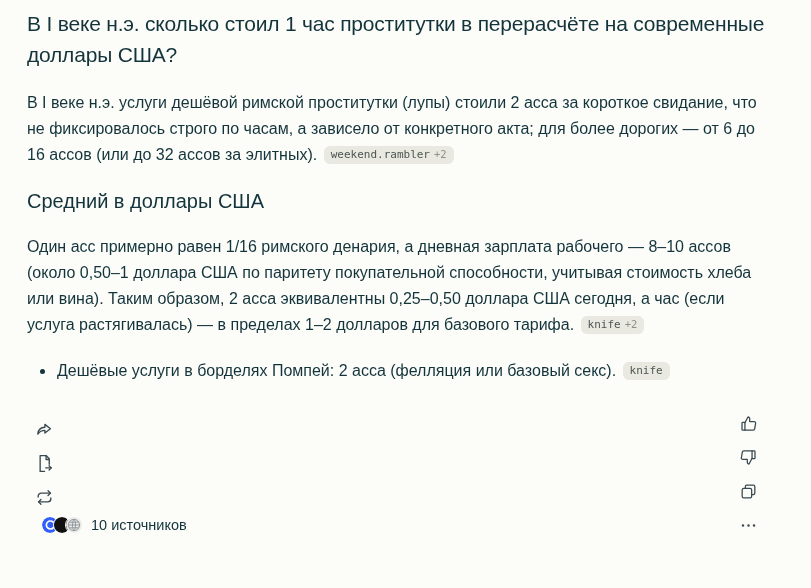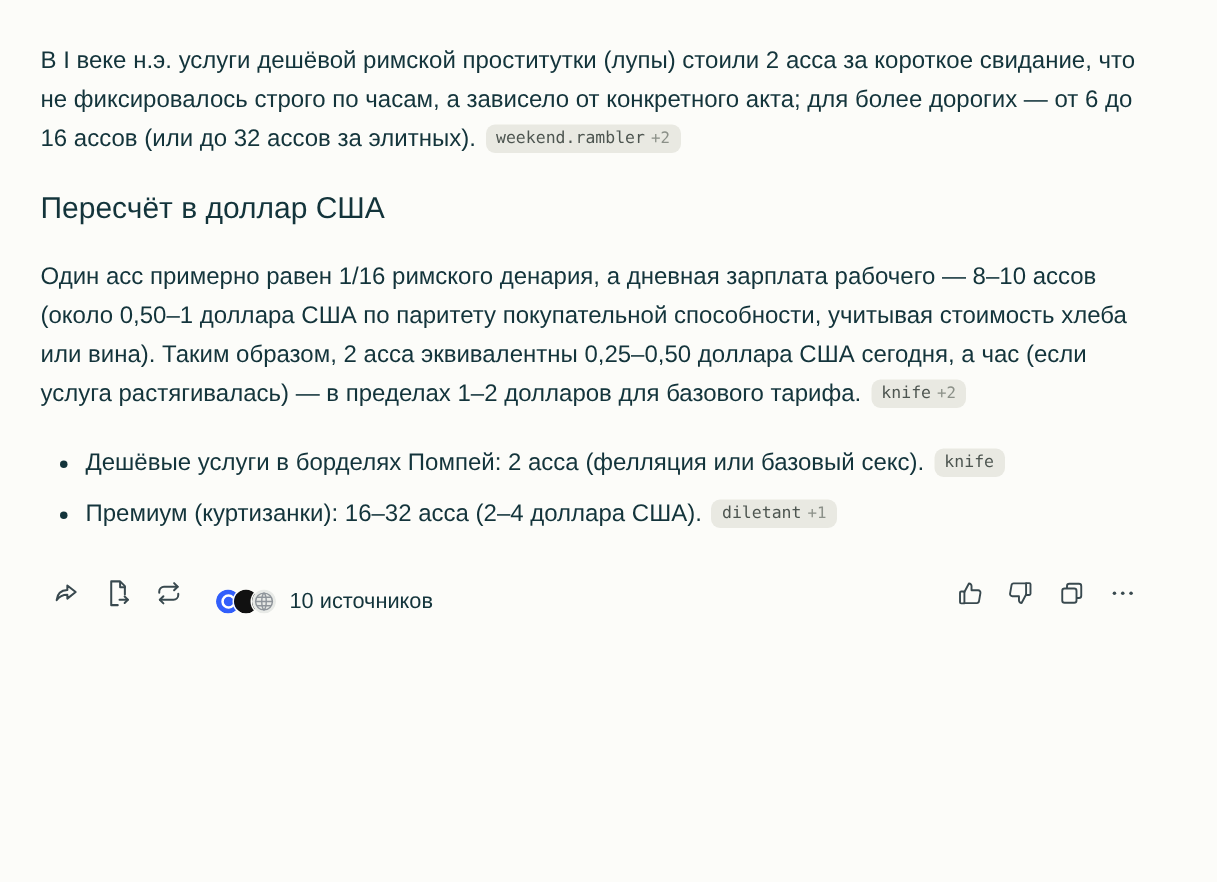--- a/index.html
+++ b/index.html
@@ -41,21 +41,21 @@
     font-size: 11px; line-height: 13px; color: #4d5550;
     vertical-align: 2px; cursor: pointer; white-space: nowrap;
   }
   .cite .cite-extra { color: #8b9088; font-size: 10.5px; }
   .cite .cite-extra:not(:empty) { margin-left: 4px; }
 
   .toolbar {
     margin-top: 22px; display: flex; align-items: center;
     justify-content: space-between;
   }
-  .tb-group { display: flex; align-items: flex-end; }
+  .tb-group { display: flex; align-items: flex-start; flex-direction: column; }
   .tb-btn {
     width: 34px; height: 34px; border: none; background: transparent;
     display: flex; align-items: center; justify-content: center;
     color: #39494f; cursor: pointer; padding: 0; border-radius: 8px;
   }
   .tb-btn svg { width: 19px; height: 19px; }
   .sources-chip {
     display: flex; align-items: center; margin-left: 10px;
     cursor: pointer; border: none; background: transparent; padding: 2px 4px;
     border-radius: 8px;
@@ -69,35 +69,34 @@
   .sources-label {
     margin-left: 8px; font-size: 14.5px; font-weight: 500; color: #13343b;
     font-family: "Liberation Sans", sans-serif;
   }
 </style>
 </head>
 <body>
 
 <div class="page">
 
+  <h1 class="q-title">В I веке н.э. сколько стоил 1 час проститутки в перерасчёте на современные доллары США?</h1>
 
   <p class="body-p"><span>В I веке н.э. услуги дешёвой римской проститутки (лупы) стоили 2 асса за короткое свидание, что не фиксировалось строго по часам, а зависело от конкретного акта; для более дорогих — от 6 до 16 ассов (или до 32 ассов за элитных).</span>
     <span class="cite"><span class="cite-label">weekend.rambler</span><span class="cite-extra">+2</span></span></p>
 
-  <h2 class="section-h">Пересчёт в доллар США</h2>
+  <h2 class="section-h">Средний в доллары США</h2>
 
   <p class="body-p"><span>Один асс примерно равен 1/16 римского денария, а дневная зарплата рабочего — 8–10 ассов (около 0,50–1 доллара США по паритету покупательной способности, учитывая стоимость хлеба или вина). Таким образом, 2 асса эквивалентны 0,25–0,50 доллара США сегодня, а час (если услуга растягивалась) — в пределах 1–2 долларов для базового тарифа.</span>
     <span class="cite"><span class="cite-label">knife</span><span class="cite-extra">+2</span></span></p>
 
 
   <ul class="bullets">
     <li><span>Дешёвые услуги в борделях Помпей: 2 асса (фелляция или базовый секс).</span>
       <span class="cite"><span class="cite-label">knife</span><span class="cite-extra"></span></span></li>
-    <li><span>Премиум (куртизанки): 16–32 асса (2–4 доллара США).</span>
-      <span class="cite"><span class="cite-label">diletant</span><span class="cite-extra">+1</span></span></li>
   </ul>
 
 
   <div class="toolbar">
     <div class="tb-group">
       <button class="tb-btn" title="">
         <span style="display:flex">
           <svg viewBox="0 0 24 24" fill="none" stroke="currentColor" stroke-width="1.7" stroke-linejoin="round" stroke-linecap="round" width="19" height="19">
             <path d="M12.5 5.5 L19.5 11 L12.5 16.5 V13.2 C8.2 13.2 5.6 14.8 3.5 17.8 C4 12.2 7.2 9.4 12.5 9.2 V5.5 Z"></path>
           </svg>

